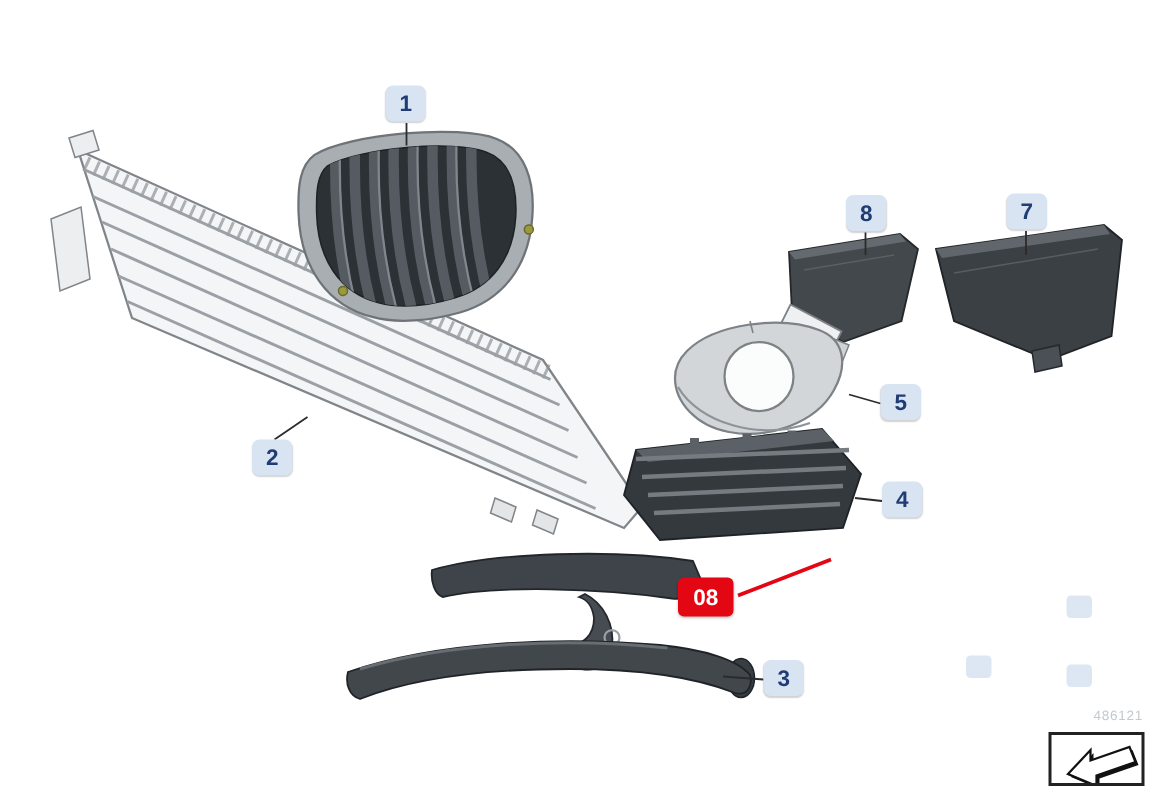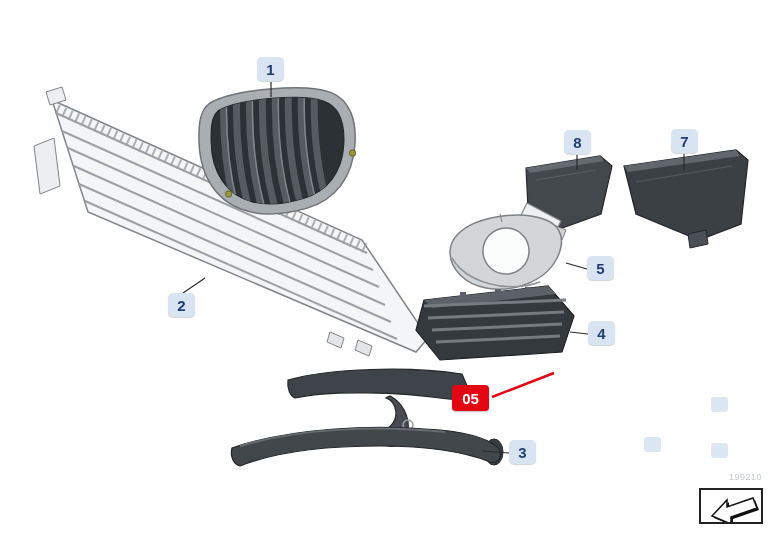--- a/index.html
+++ b/index.html
@@ -153,27 +153,27 @@
   </svg>
 
   <div class="badge" style="left:257px;top:57px">1</div>
   <div class="badge" style="left:168px;top:293px">2</div>
   <div class="badge" style="left:509px;top:440px">3</div>
   <div class="badge" style="left:588px;top:321px">4</div>
   <div class="badge" style="left:587px;top:256px">5</div>
   <div class="badge" style="left:671px;top:129px">7</div>
   <div class="badge" style="left:564px;top:130px">8</div>
 
-  <div class="badge-red" style="left:452px;top:385px">05</div>
+  <div class="badge-red" style="left:452px;top:385px">08</div>
 
   <div class="ph" style="left:711px;top:397px"></div>
   <div class="ph" style="left:644px;top:437px"></div>
   <div class="ph" style="left:711px;top:443px"></div>
 
-  <div class="diagram-number">199210</div>
+  <div class="diagram-number">486121</div>
 
   <div class="navbox">
     <svg width="60" height="32" viewBox="699 490 60 32">
       <polygon points="712,518 727,502 727,509 753,500 757,510 731,519 731,526" fill="#111111"></polygon>
       <polygon points="710,516 725,500 725,507 751,498 755,508 729,517 729,524" fill="#ffffff" stroke="#111111" stroke-width="1.5"></polygon>
     </svg>
   </div>
 
 </div>
 

